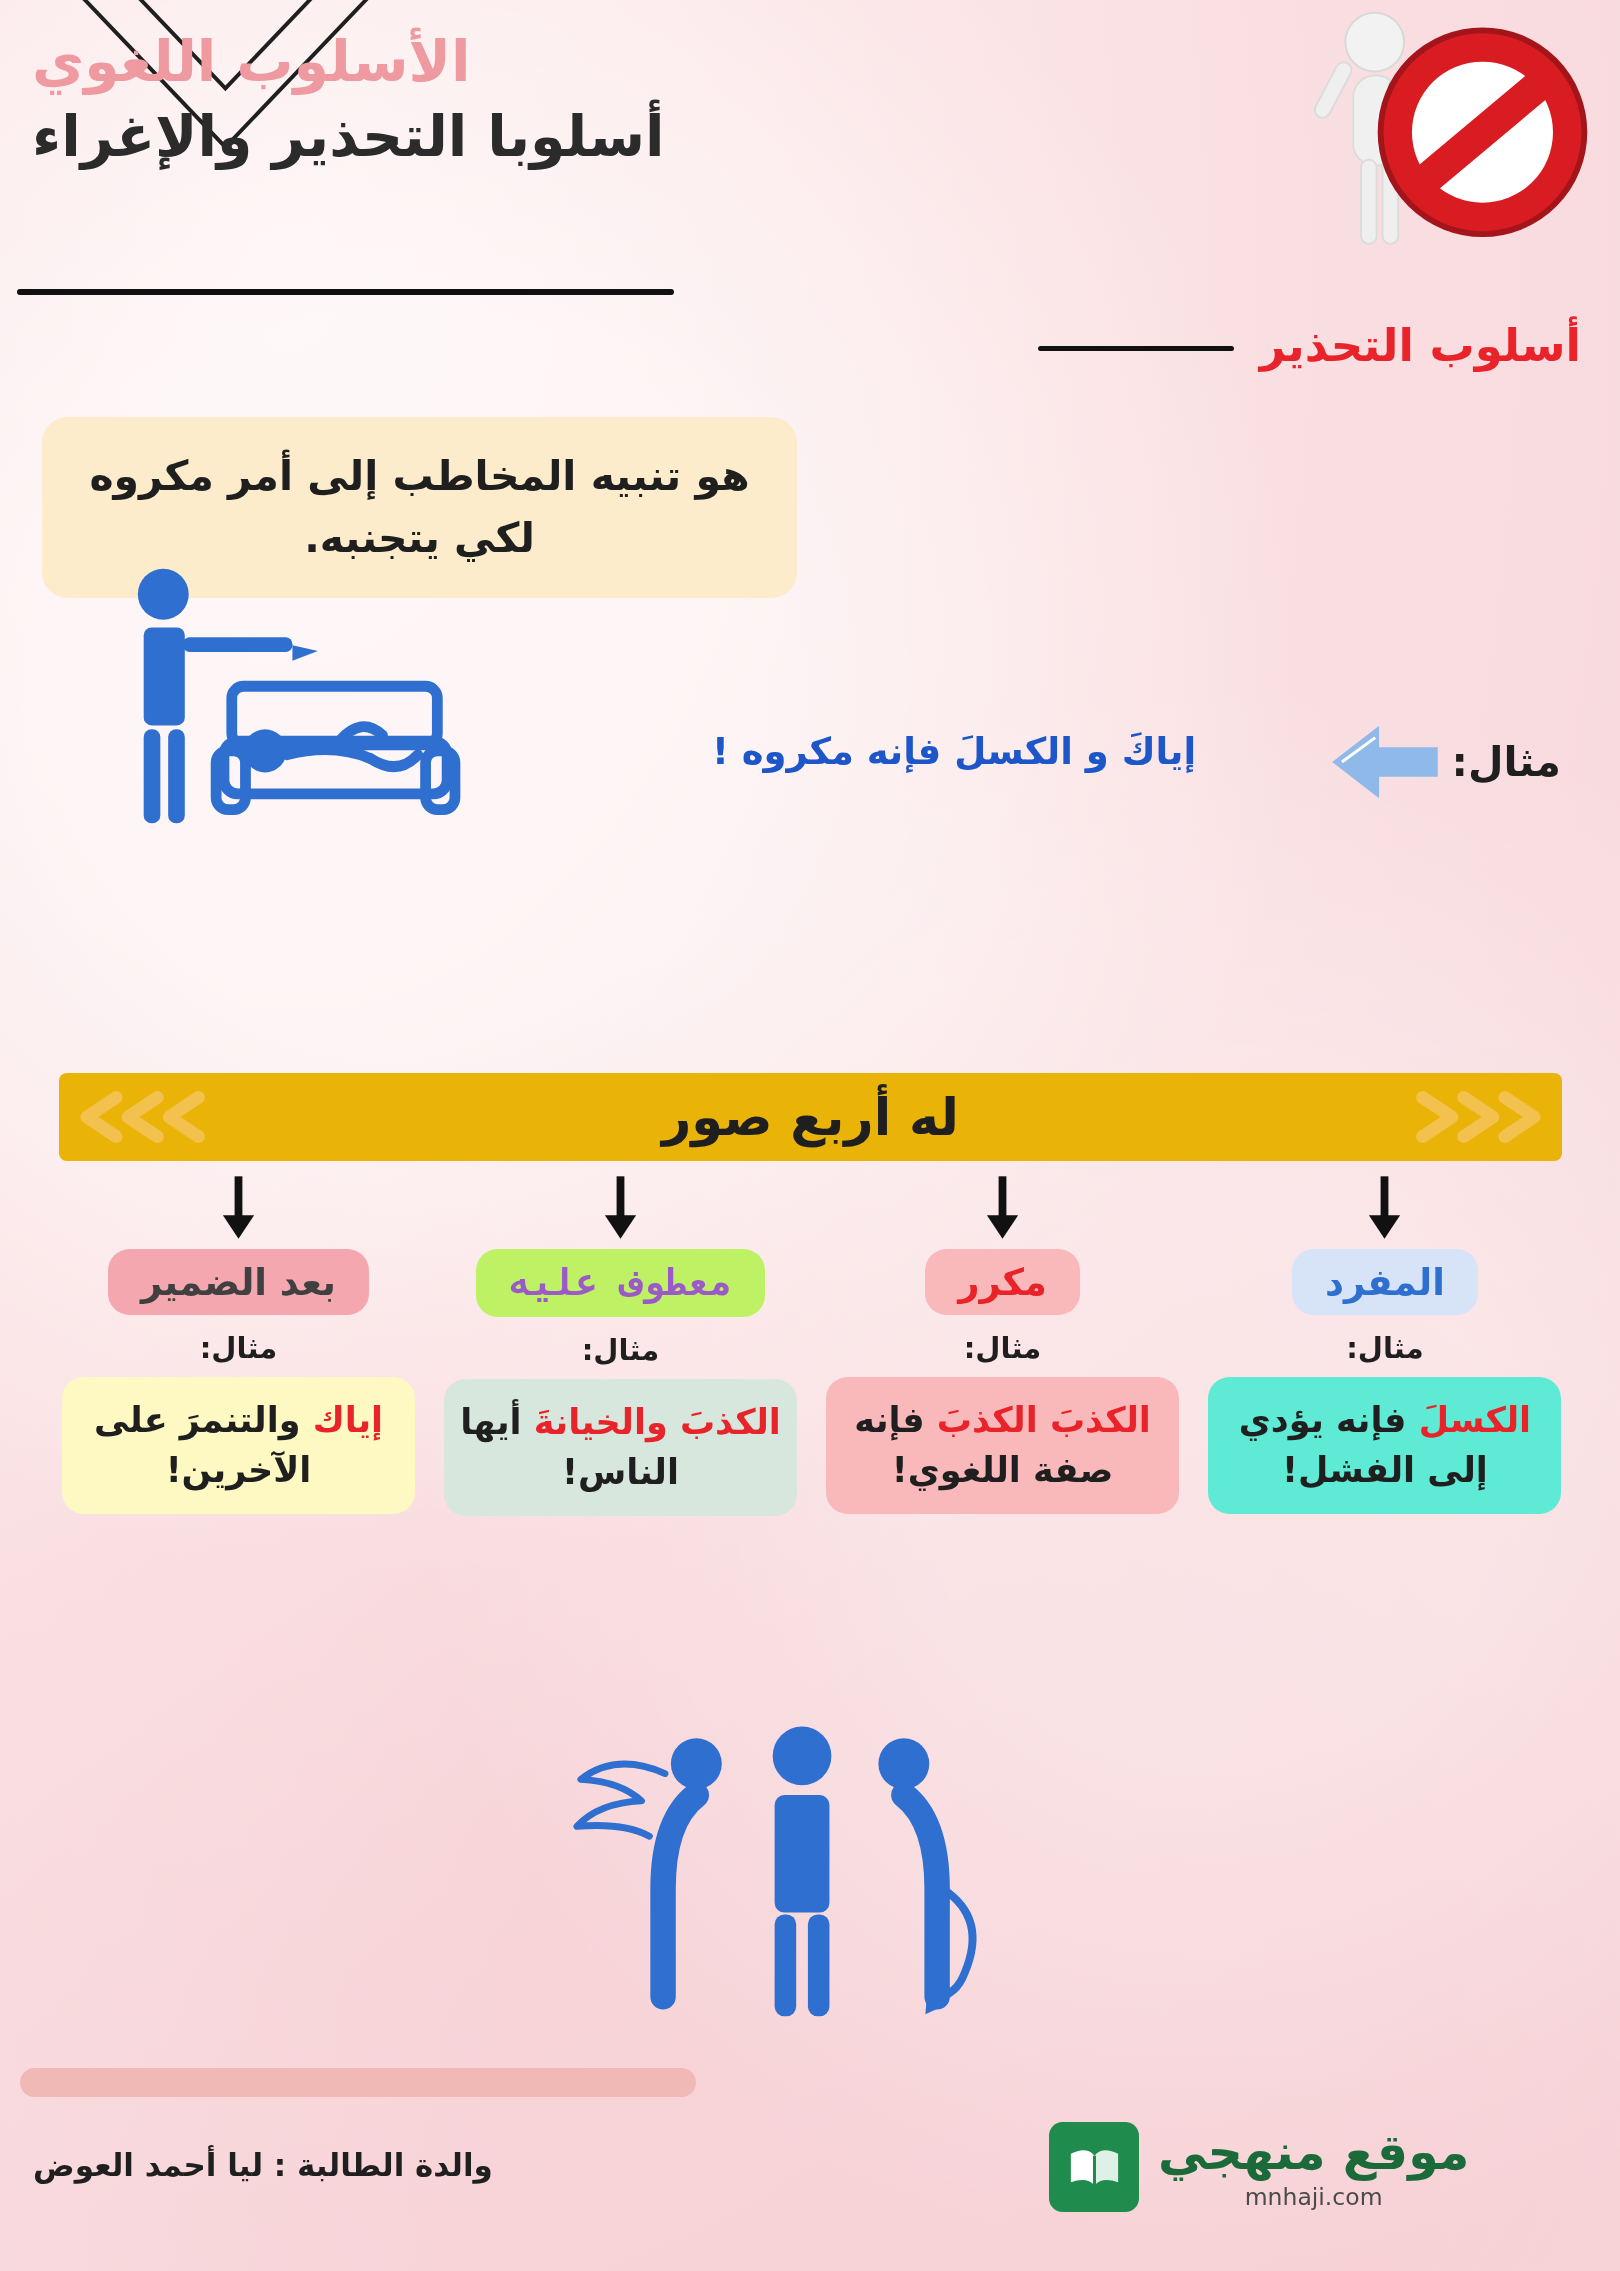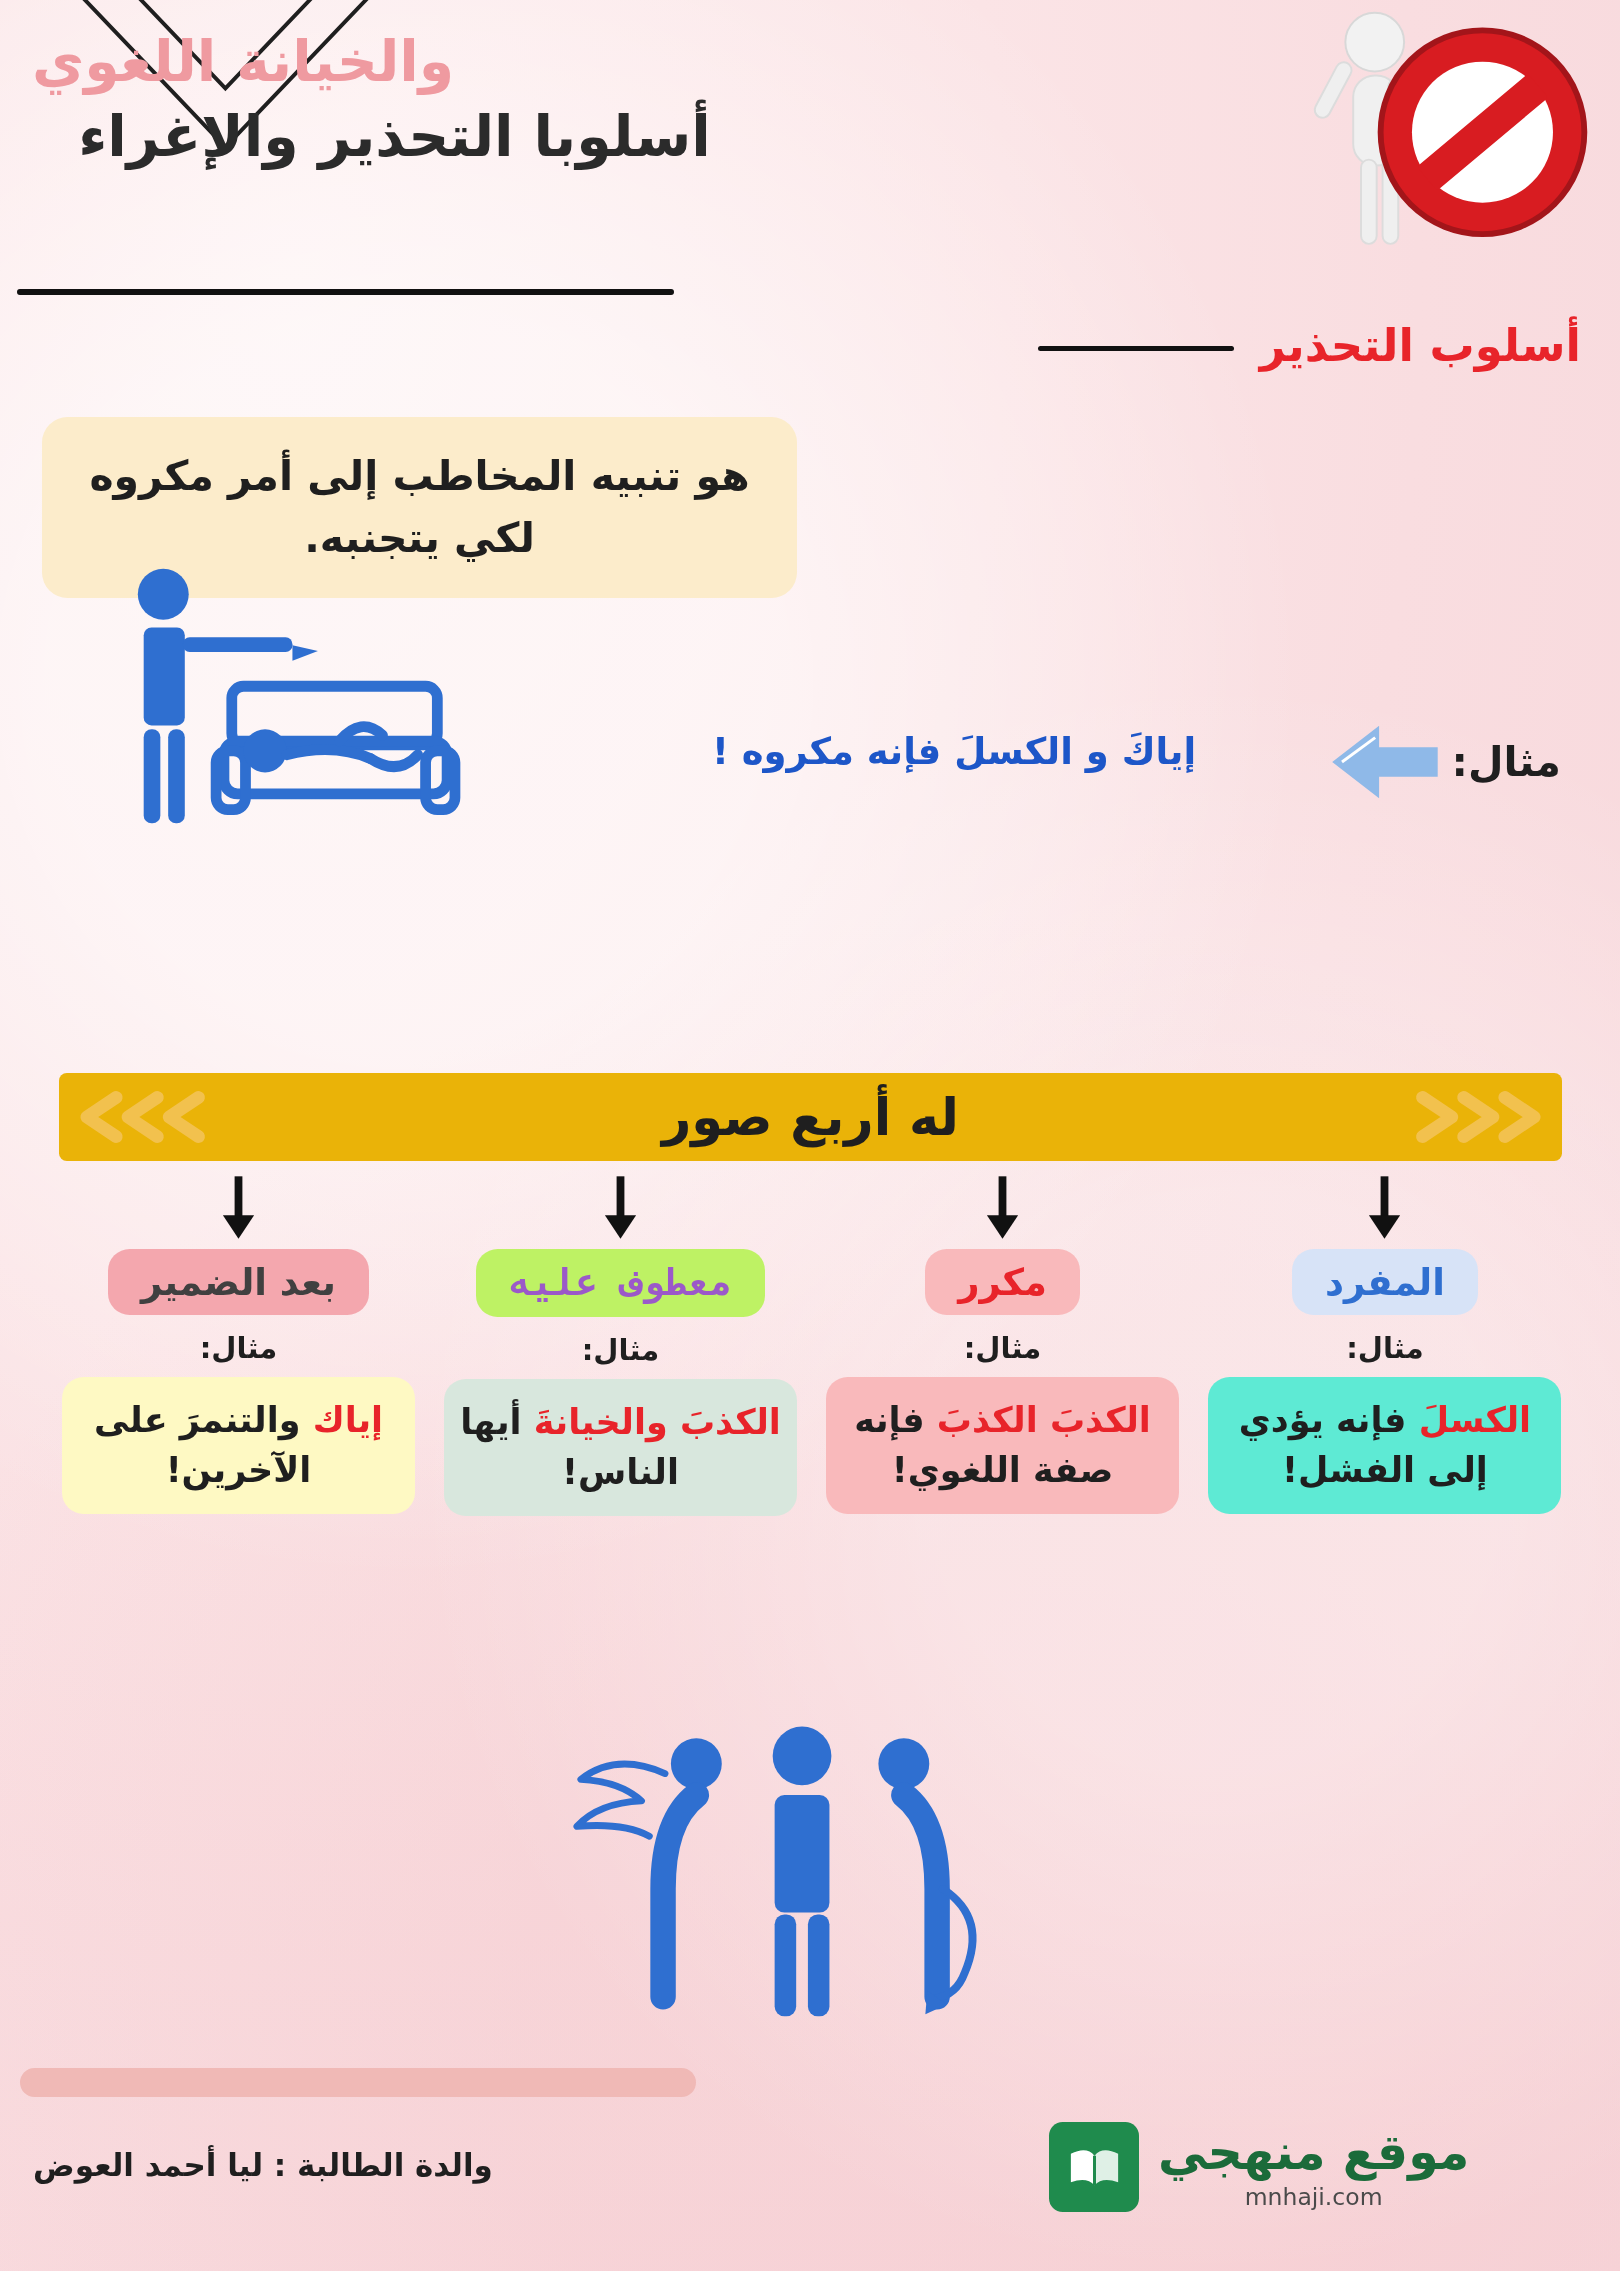--- a/index.html
+++ b/index.html
@@ -25,21 +25,21 @@
   }
   .title-block{
     position:absolute;right:863px;top:29px;width:725px;text-align:left;
   }
   .title-1{
     font-size:57px;font-weight:bold;color:#ef9aa0;letter-spacing:0;line-height:1.15;
     text-align:left;
   }
   .title-2{
     font-size:57px;font-weight:bold;color:#2b2b2b;line-height:1.2;margin-top:7.8px;
-    text-align:center;
+    text-align:left;
   }
   .title-rule{
     position:absolute;right:946px;top:289px;width:657px;height:5.9px;background:#111;border-radius:2.9px;
   }
 
   
   .mascot{position:absolute;right:19.6px;top:-4.9px;width:333px;height:294px;}
 
   
   .sec-head{
@@ -134,21 +134,21 @@
     <rect x="132" y="84" width="16" height="70" rx="8" fill="#efefef" stroke="#dcdcdc" stroke-width="2" transform="rotate(-18 140 118)"></rect>
 
     <circle cx="220" cy="140" r="104" fill="#d81c21"></circle>
     <circle cx="220" cy="140" r="104" fill="none" stroke="#a3151a" stroke-width="6"></circle>
     <circle cx="220" cy="140" r="72" fill="#ffffff"></circle>
     <rect x="146" y="124" width="148" height="32" rx="4" fill="#d81c21" transform="rotate(-40 220 140)"></rect>
   </svg>
 </div>
 
 <div class="title-block">
-  <div class="title-1">والخيانة اللغوي</div>
+  <div class="title-1">الأسلوب اللغوي</div>
   <div class="title-2">أسلوبا التحذير والإغراء</div>
 </div>
 <div class="title-rule"></div>
 
 <div class="sec-head">
   <div class="txt">أسلوب التحذير</div>
   <div class="sec-line"></div>
 </div>
 
 <div class="def-card">هو تنبيه المخاطب إلى أمر مكروه لكي يتجنبه.</div>

